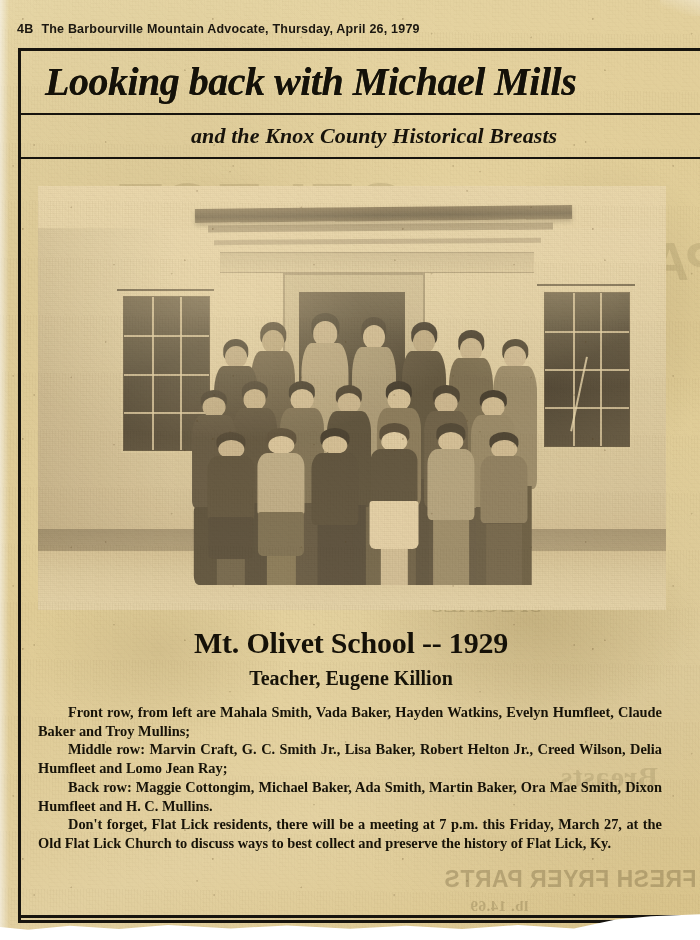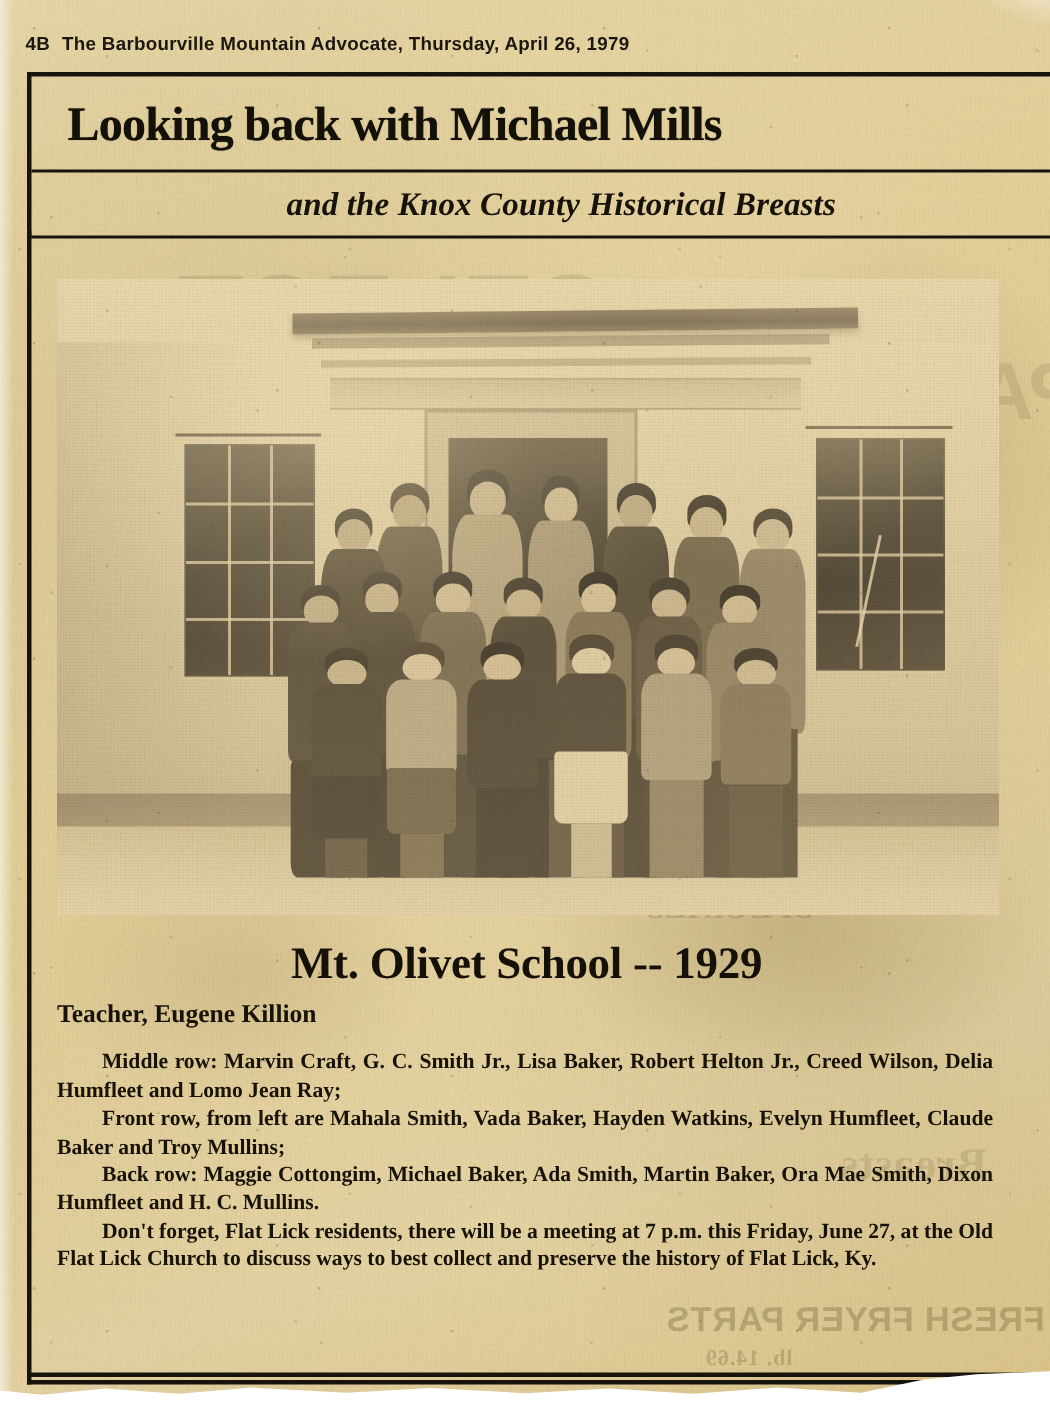--- a/index.html
+++ b/index.html
@@ -131,22 +131,23 @@
   #masthead-title-row {
     height: 62px;
     border-bottom: 2px solid #17140e;
     display: flex;
     align-items: center;
     padding-left: 24px;
     overflow: hidden;
   }
   #masthead-title {
     font-family: "Liberation Serif", serif;
+    font-style: italic;
     font-weight: bold;
-    font-size: 32px;
+    font-size: 40px;
     line-height: 1;
     color: #141109;
     letter-spacing: -0.5px;
     white-space: nowrap;
     text-shadow: 0 0 .6px rgba(20,17,9,.8);
   }
   #masthead-sub-row {
     height: 42px;
     border-bottom: 2px solid #17140e;
     display: flex;
@@ -325,23 +326,24 @@
   #caption-title {
     text-align: center;
     font-family: "Liberation Serif", serif;
     font-weight: bold;
     font-size: 30px;
     line-height: 1.1;
     color: #151108;
     letter-spacing: -0.2px;
   }
   #caption-subtitle {
+    text-align: center;
     font-family: "Liberation Serif", serif;
     font-weight: bold;
-    font-size: 17px;
+    font-size: 20px;
     line-height: 1.2;
     color: #171308;
     margin-top: 7px;
   }
   #caption-body {
     margin-top: 13px;
     font-family: "Liberation Serif", serif;
     font-weight: bold;
     font-size: 14.4px;
     line-height: 1.30;
@@ -581,24 +583,24 @@
     </div>
 
     <div id="photo-haze"></div>
     <div id="photo-grain"></div>
   </div>
 
   <div id="caption">
     <div id="caption-title">Mt. Olivet School -- 1929</div>
     <div id="caption-subtitle">Teacher, Eugene Killion</div>
     <div id="caption-body">
+      <p class="justified">Front row, from left are Mahala Smith, Vada Baker, Hayden Watkins, Evelyn Humfleet, Claude Baker and Troy Mullins;</p>
       <p class="justified">Middle row: Marvin Craft, G. C. Smith Jr., Lisa Baker, Robert Helton Jr., Creed Wilson, Delia Humfleet and Lomo Jean Ray;</p>
-      <p class="justified">Front row, from left are Mahala Smith, Vada Baker, Hayden Watkins, Evelyn Humfleet, Claude Baker and Troy Mullins;</p>
       <p class="justified">Back row: Maggie Cottongim, Michael Baker, Ada Smith, Martin Baker, Ora Mae Smith, Dixon Humfleet and H. C. Mullins.</p>
-      <p class="justified">Don't forget, Flat Lick residents, there will be a meeting at 7 p.m. this Friday, June 27, at the Old Flat Lick Church to discuss ways to best collect and preserve the history of Flat Lick, Ky.</p>
+      <p class="justified">Don't forget, Flat Lick residents, there will be a meeting at 7 p.m. this Friday, March 27, at the Old Flat Lick Church to discuss ways to best collect and preserve the history of Flat Lick, Ky.</p>
     </div>
   </div>
 
   <div class="bottom-rule"></div>
   <div class="tear tear-bottom-poly"></div>
   <div class="tear tear-left"></div>
   <div class="tear tear-topright"></div>
 
 </div>
 

